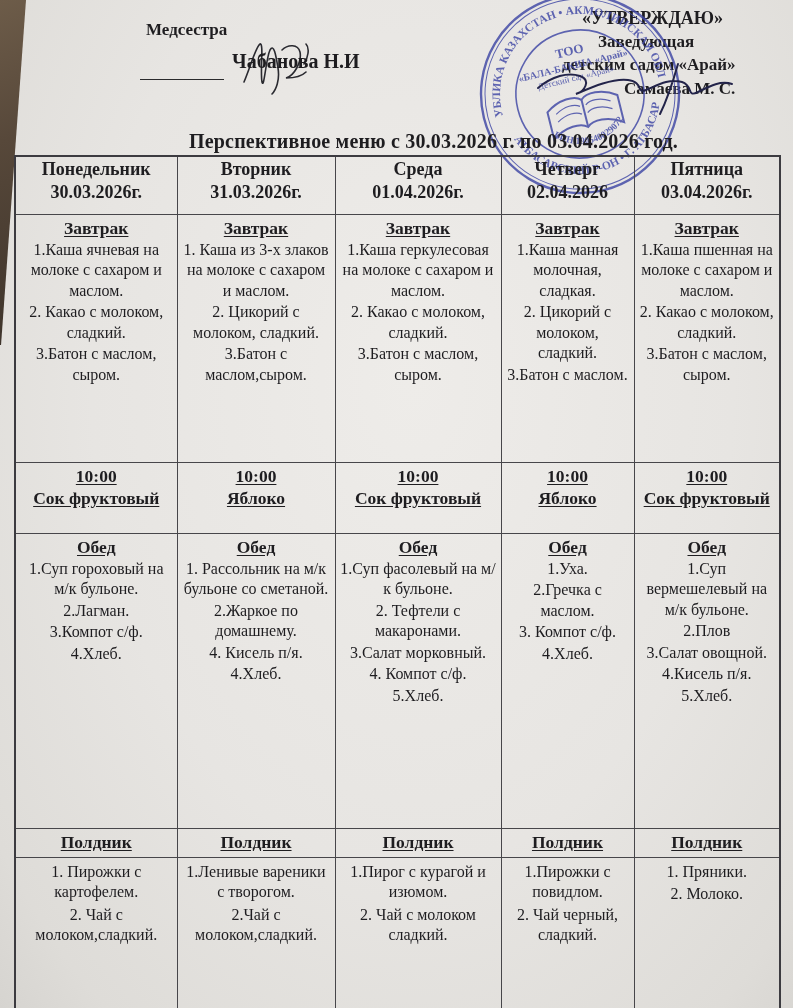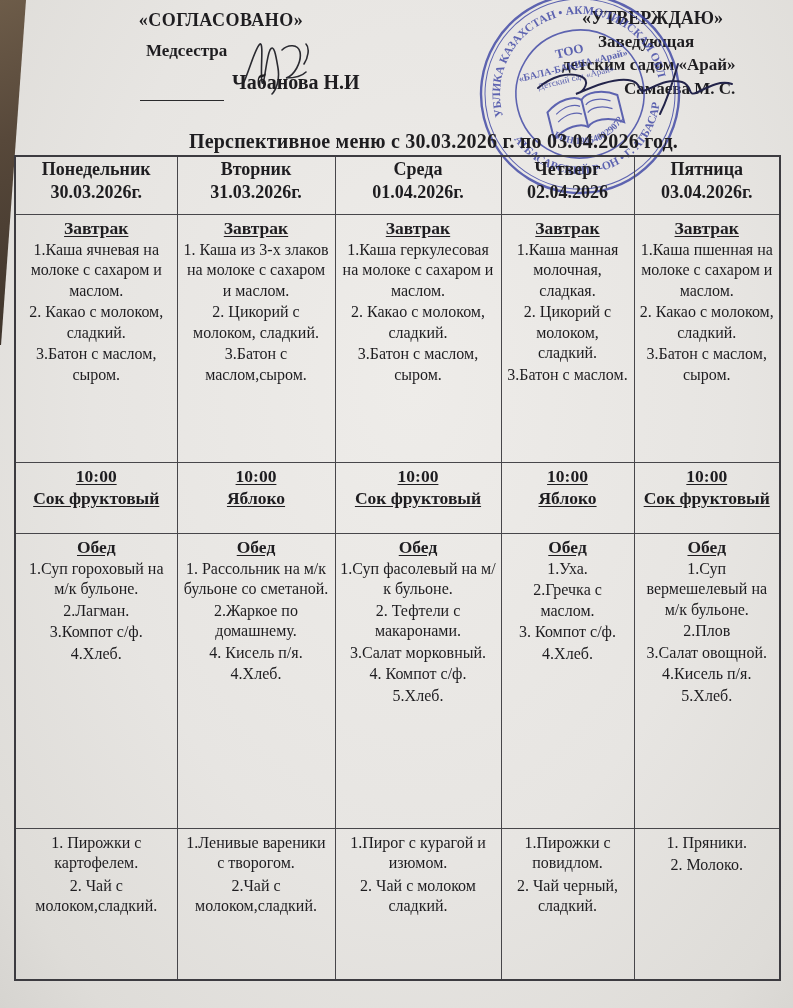--- a/index.html
+++ b/index.html
@@ -51,21 +51,20 @@
   .pm-items-wrap .dish{margin:2px 0;}
 </style>
 </head>
 <body>
 
 <div class="page">
   <div class="wood"></div>
 
   <div class="hdr">
     <div class="appr-left">
-      <div class="t1">«СОГЛАСОВАНО»</div>
       <div class="t2">Медсестра</div>
       <svg class="sig-svg-left" width="90" height="60" viewBox="0 0 90 60">
         <path d="M8,44 C14,30 20,8 24,6 C28,4 24,34 26,44 C28,52 30,20 34,12 C38,5 40,18 42,30 C44,42 40,52 36,56 M46,12 C52,6 62,6 64,14 C66,24 58,38 50,40 C58,40 66,38 70,34 M70,6 C74,10 72,20 68,26" fill="none" stroke="#2a2a30" stroke-width="1.6" stroke-linecap="round"></path>
       </svg>
       <div class="sig-line-wrap">
         <span class="sig-line"></span>
         <span class="nm">Чабанова Н.И</span>
       </div>
     </div>
 
@@ -254,20 +253,37 @@
             <div>
               <div class="dish">1.Суп вермешелевый на м/к бульоне.</div>
               <div class="dish">2.Плов</div>
               <div class="dish">3.Салат овощной.</div>
               <div class="dish">4.Кисель п/я.</div>
               <div class="dish">5.Хлеб.</div>
             </div>
           </td>
       </tr>
 
+      <tr class="row-pm-head">
+        <td>
+            <div class="cell-head">Полдник</div>
+          </td>
+        <td>
+            <div class="cell-head">Полдник</div>
+          </td>
+        <td>
+            <div class="cell-head">Полдник</div>
+          </td>
+        <td>
+            <div class="cell-head">Полдник</div>
+          </td>
+        <td>
+            <div class="cell-head">Полдник</div>
+          </td>
+      </tr>
 
       <tr class="row-pm-items">
         <td>
             <div class="pm-items-wrap">
               <div class="dish">1. Пирожки с картофелем.</div>
               <div class="dish">2. Чай с молоком,сладкий.</div>
             </div>
           </td>
         <td>
             <div class="pm-items-wrap">

